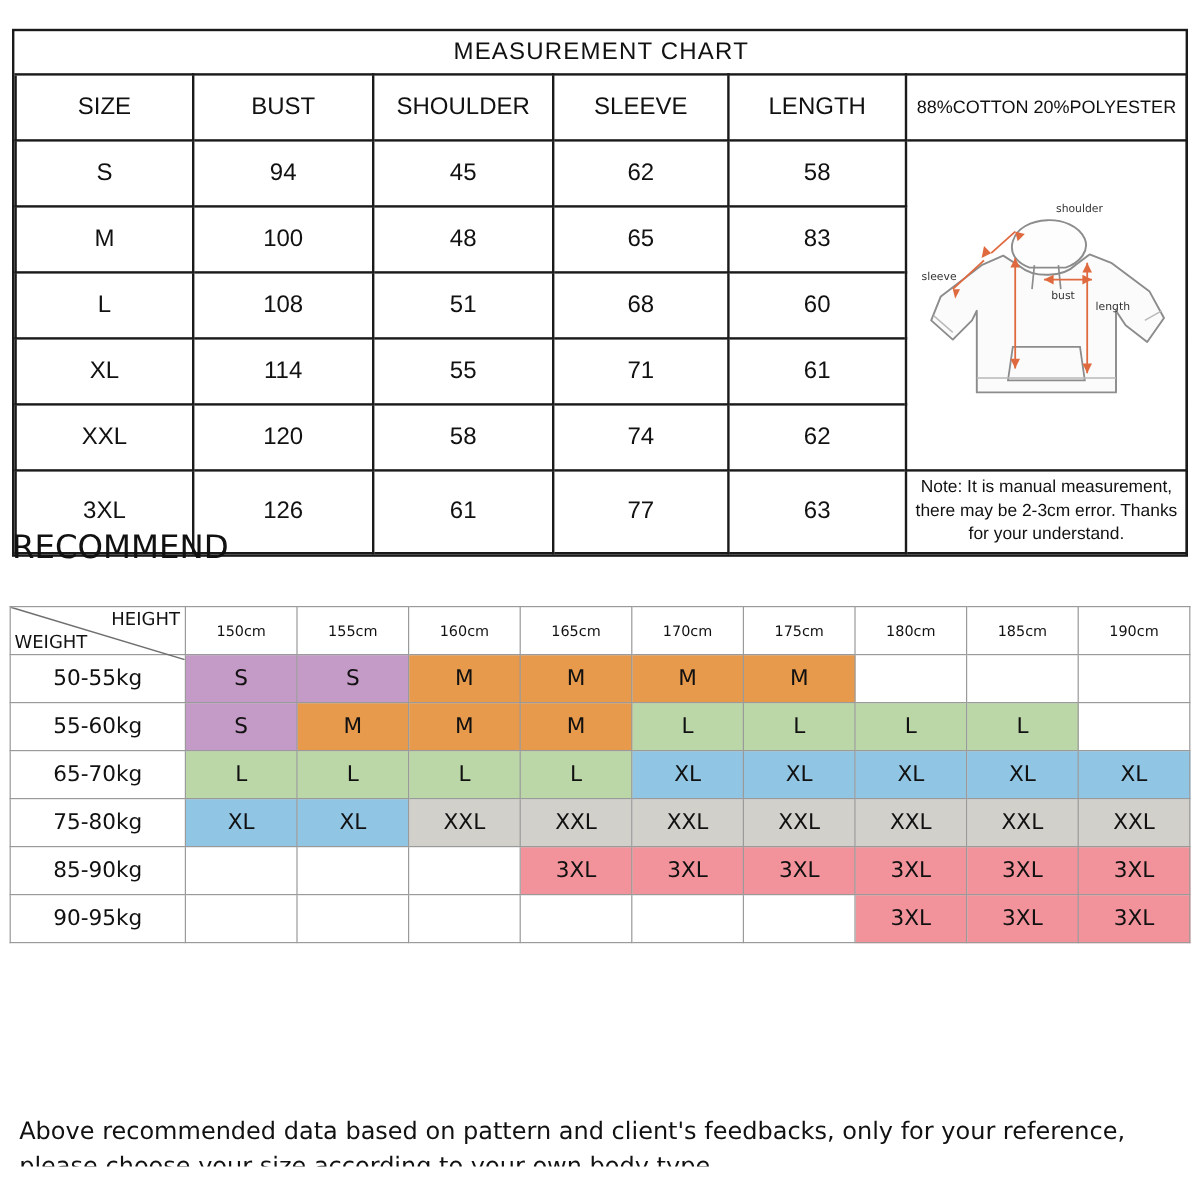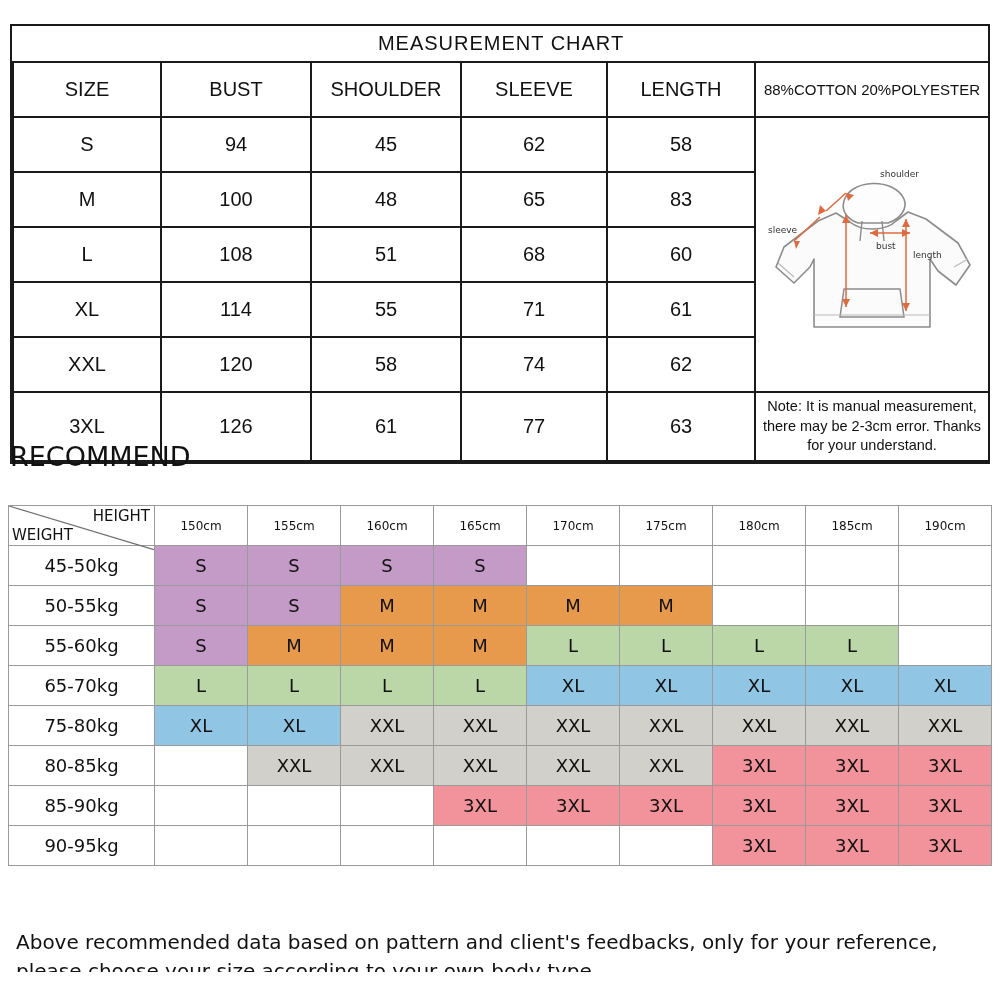--- a/index.html
+++ b/index.html
@@ -278,32 +278,20 @@
             <td class="hdr">165cm</td>
             <td class="hdr">170cm</td>
             <td class="hdr">175cm</td>
             <td class="hdr">180cm</td>
             <td class="hdr">185cm</td>
             <td class="hdr">190cm</td>
           </tr>
       </thead>
       <tbody id="rec-body">
           <tr>
-            <td class="rowhdr">45-50kg</td>
-            <td class="c-S" style="background: rgb(196, 154, 198);">S</td>
-            <td class="c-S" style="background: rgb(196, 154, 198);">S</td>
-            <td class="c-S" style="background: rgb(196, 154, 198);">S</td>
-            <td class="c-S" style="background: rgb(196, 154, 198);">S</td>
-            <td class="c-" style="background: rgb(255, 255, 255);"></td>
-            <td class="c-" style="background: rgb(255, 255, 255);"></td>
-            <td class="c-" style="background: rgb(255, 255, 255);"></td>
-            <td class="c-" style="background: rgb(255, 255, 255);"></td>
-            <td class="c-" style="background: rgb(255, 255, 255);"></td>
-          </tr>
-          <tr>
             <td class="rowhdr">50-55kg</td>
             <td class="c-S" style="background: rgb(196, 154, 198);">S</td>
             <td class="c-S" style="background: rgb(196, 154, 198);">S</td>
             <td class="c-M" style="background: rgb(231, 154, 76);">M</td>
             <td class="c-M" style="background: rgb(231, 154, 76);">M</td>
             <td class="c-M" style="background: rgb(231, 154, 76);">M</td>
             <td class="c-M" style="background: rgb(231, 154, 76);">M</td>
             <td class="c-" style="background: rgb(255, 255, 255);"></td>
             <td class="c-" style="background: rgb(255, 255, 255);"></td>
             <td class="c-" style="background: rgb(255, 255, 255);"></td>
@@ -338,32 +326,20 @@
             <td class="c-XL" style="background: rgb(144, 197, 228);">XL</td>
             <td class="c-XXL" style="background: rgb(210, 208, 203);">XXL</td>
             <td class="c-XXL" style="background: rgb(210, 208, 203);">XXL</td>
             <td class="c-XXL" style="background: rgb(210, 208, 203);">XXL</td>
             <td class="c-XXL" style="background: rgb(210, 208, 203);">XXL</td>
             <td class="c-XXL" style="background: rgb(210, 208, 203);">XXL</td>
             <td class="c-XXL" style="background: rgb(210, 208, 203);">XXL</td>
             <td class="c-XXL" style="background: rgb(210, 208, 203);">XXL</td>
           </tr>
           <tr>
-            <td class="rowhdr">80-85kg</td>
-            <td class="c-" style="background: rgb(255, 255, 255);"></td>
-            <td class="c-XXL" style="background: rgb(210, 208, 203);">XXL</td>
-            <td class="c-XXL" style="background: rgb(210, 208, 203);">XXL</td>
-            <td class="c-XXL" style="background: rgb(210, 208, 203);">XXL</td>
-            <td class="c-XXL" style="background: rgb(210, 208, 203);">XXL</td>
-            <td class="c-XXL" style="background: rgb(210, 208, 203);">XXL</td>
-            <td class="c-3XL" style="background: rgb(242, 147, 155);">3XL</td>
-            <td class="c-3XL" style="background: rgb(242, 147, 155);">3XL</td>
-            <td class="c-3XL" style="background: rgb(242, 147, 155);">3XL</td>
-          </tr>
-          <tr>
             <td class="rowhdr">85-90kg</td>
             <td class="c-" style="background: rgb(255, 255, 255);"></td>
             <td class="c-" style="background: rgb(255, 255, 255);"></td>
             <td class="c-" style="background: rgb(255, 255, 255);"></td>
             <td class="c-3XL" style="background: rgb(242, 147, 155);">3XL</td>
             <td class="c-3XL" style="background: rgb(242, 147, 155);">3XL</td>
             <td class="c-3XL" style="background: rgb(242, 147, 155);">3XL</td>
             <td class="c-3XL" style="background: rgb(242, 147, 155);">3XL</td>
             <td class="c-3XL" style="background: rgb(242, 147, 155);">3XL</td>
             <td class="c-3XL" style="background: rgb(242, 147, 155);">3XL</td>

